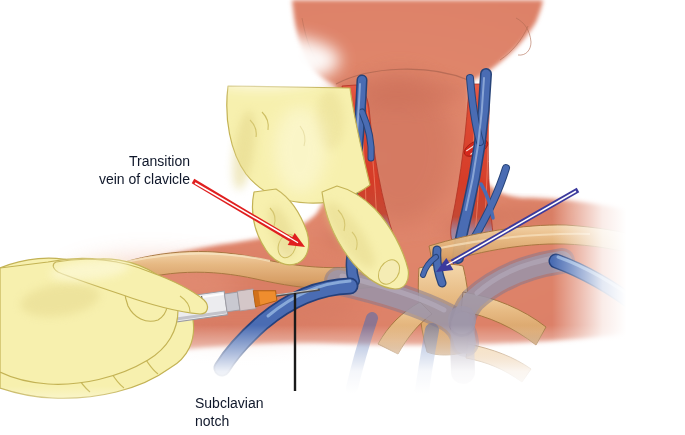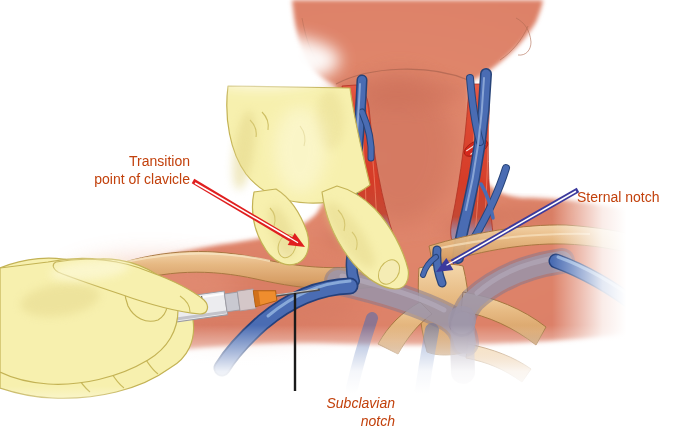--- a/index.html
+++ b/index.html
@@ -2,25 +2,25 @@
 <html><head>
 <meta charset="utf-8">
 <style>
   html,body{margin:0;padding:0;background:#ffffff;}
   .stage{
     position:relative;width:685px;height:435px;background:#ffffff;
     font-family:"Liberation Sans",sans-serif;overflow:hidden;
   }
   .stage svg{position:absolute;left:0;top:0;}
   .label{
-    position:absolute;color:#c2410c;font-size:14px;line-height:17.5px;
+    position:absolute;color:#0f172a;font-size:14px;line-height:17.5px;
     white-space:nowrap;
   }
   .label-right{text-align:right;}
-  .label-center{text-align:right;white-space:normal;font-style:italic;}
+  .label-center{text-align:left;white-space:normal;}
 </style>
 </head>
 <body>
 
 <div class="stage">
 
 <svg width="685" height="435" viewBox="0 0 685 435">
   <defs>
     <filter id="b2" x="-20%" y="-20%" width="140%" height="140%">
           <feGaussianBlur stdDeviation="2"></feGaussianBlur>
@@ -275,25 +275,22 @@
     <line x1="576" y1="191.2" x2="454" y2="261" stroke="#ffffff" stroke-width="1.6"></line>
     <polygon points="436,272 446.4,257.9 453.4,270.1" fill="#3c3a9d"></polygon>
     <line x1="454" y1="261" x2="446.5" y2="265.3" stroke="#ffffff" stroke-width="1.3"></line>
   </g>
 
   <line x1="295" y1="293" x2="295" y2="391" stroke="#1a1a1a" stroke-width="2.4"></line>
 </svg>
 
 <div class="label label-right" style="left:40px;top:153px;width:150px;">
   <span>Transition</span><br>
-  <span>point of clavicle</span>
+  <span>vein of clavicle</span>
 </div>
 
-<div class="label" style="left:577px;top:189px;">
-  <span>Sternal notch</span>
-</div>
 
 <div class="label label-center" style="left:195px;top:395px;width:200px;">
   <span>Subclavian</span><br>
   <span>notch</span>
 </div>
 
 </div>
 
 </body></html>

